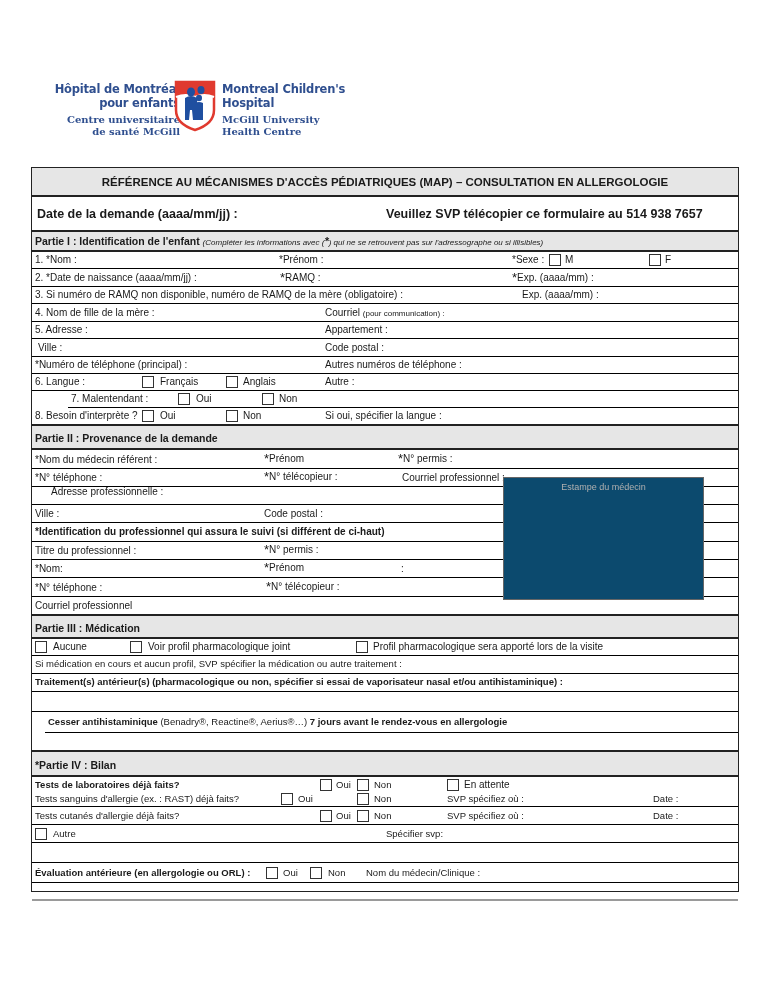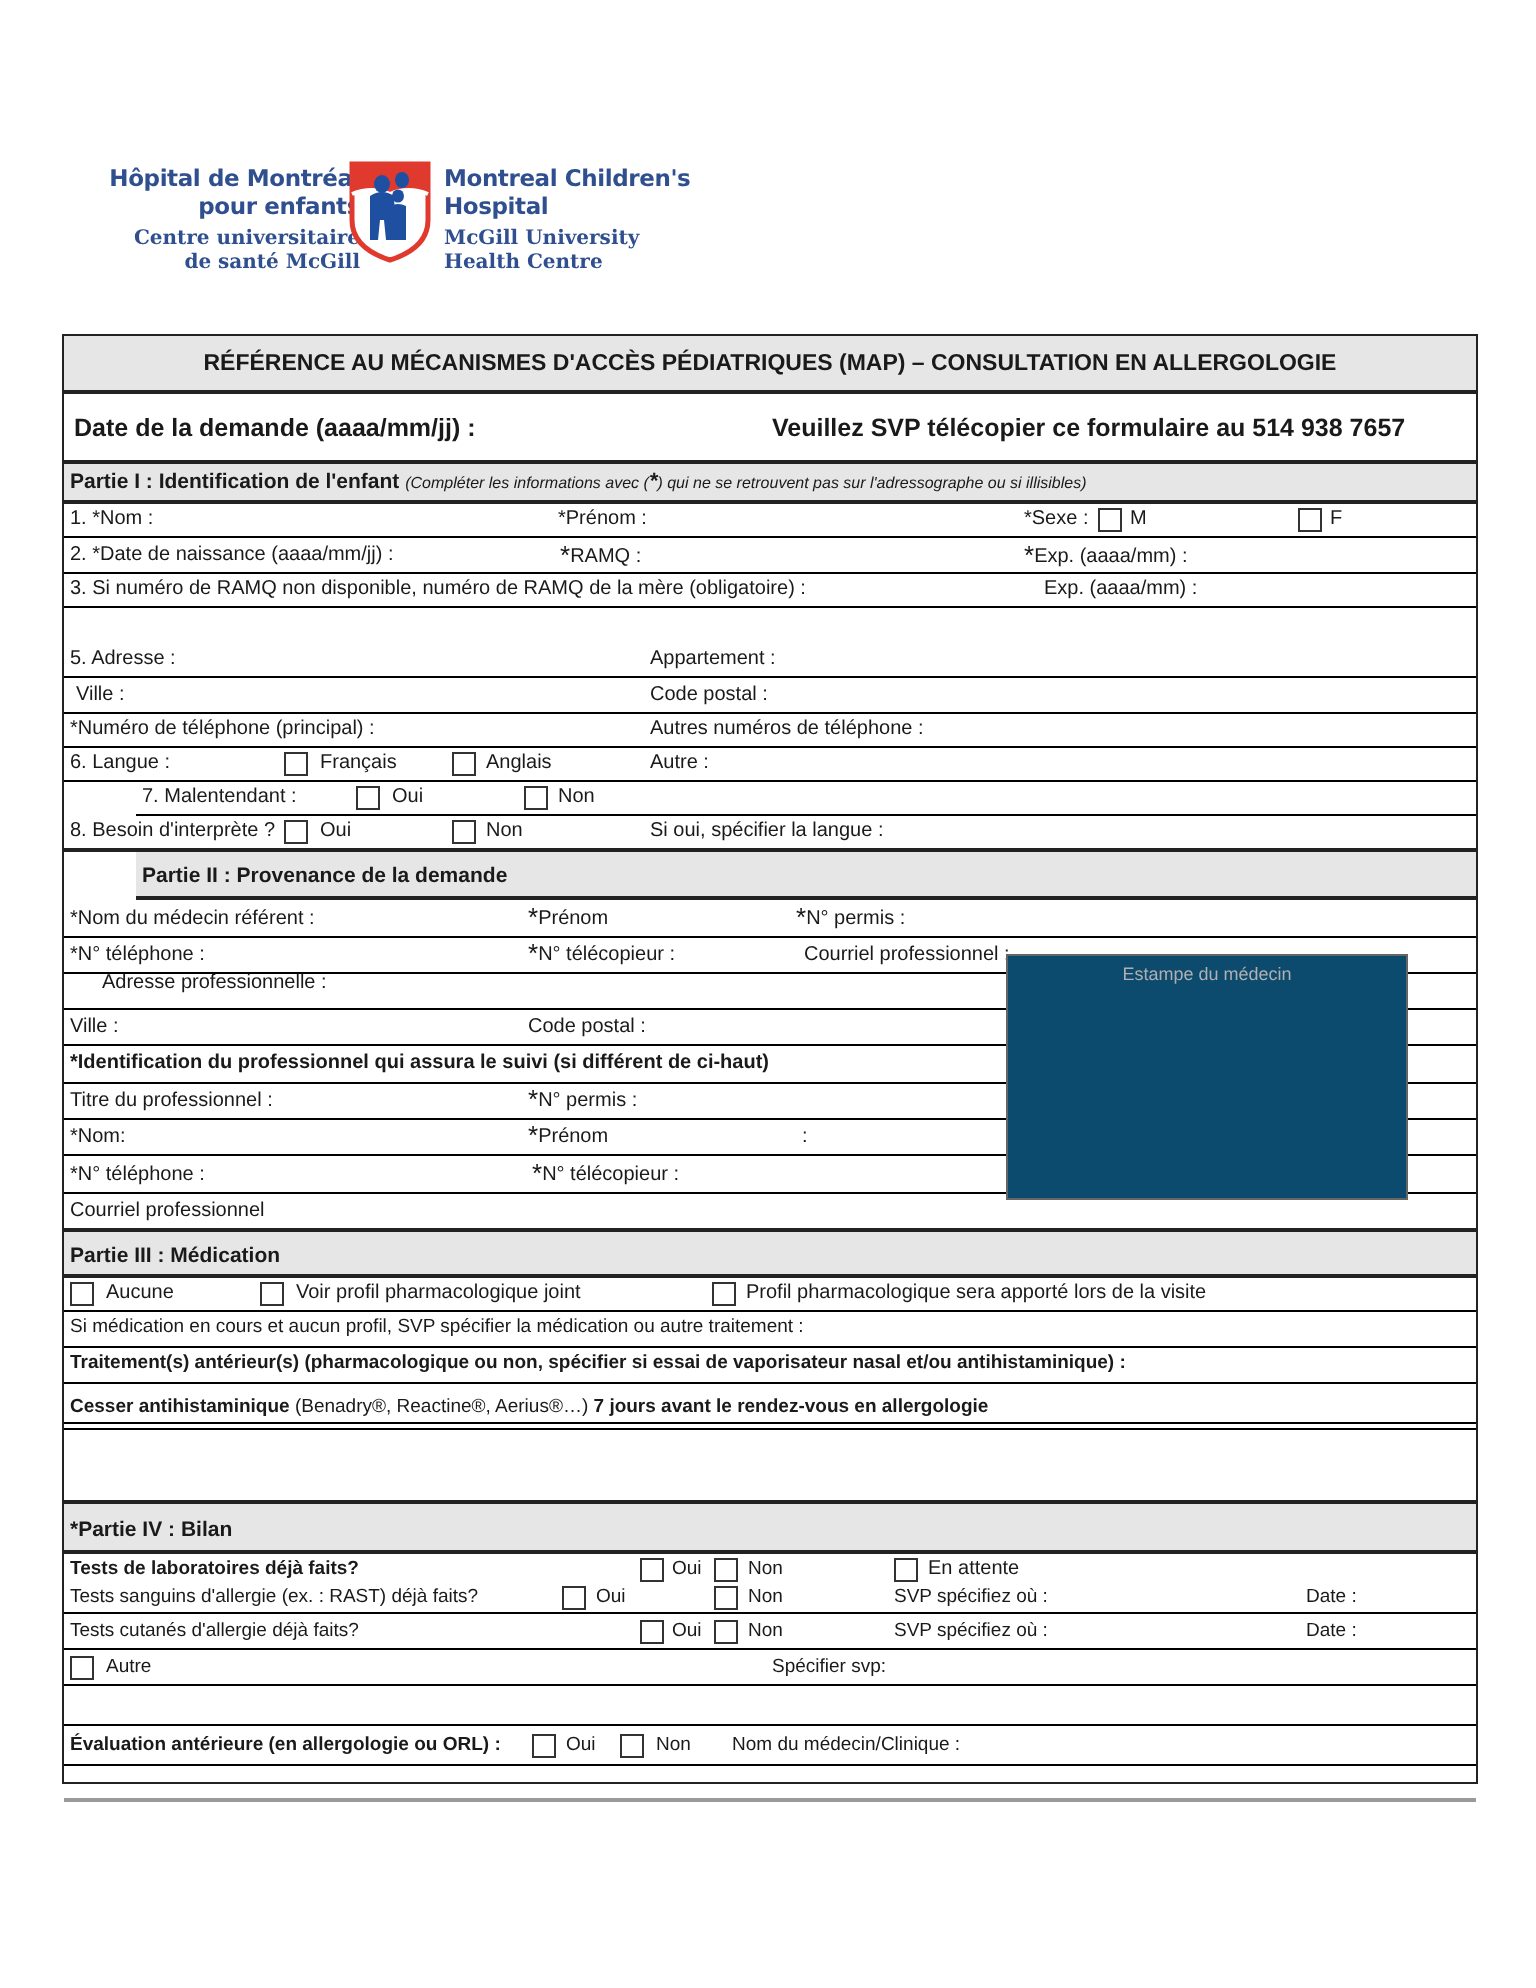--- a/index.html
+++ b/index.html
@@ -81,20 +81,24 @@
   </div>
   <div class="row" style="top:101px;height:18px;">
     <div class="lbl" style="left:3px;top:1px;">2.   *Date de naissance (aaaa/mm/jj) :</div>
     <div class="lbl" style="left:248px;top:1px;"><span class="star">*</span><span>RAMQ :</span></div>
     <div class="lbl" style="left:480px;top:1px;"><span class="star">*</span><span>Exp. (aaaa/mm) :</span></div>
   </div>
   <div class="row" style="top:119px;height:17px;">
     <div class="lbl" style="left:3px;top:0;">3.   Si numéro de RAMQ non disponible, numéro de RAMQ de la mère (obligatoire) :</div>
     <div class="lbl" style="left:490px;top:0;">Exp. (aaaa/mm) :</div>
   </div>
+  <div class="row" style="top:136px;height:18px;">
+    <div class="lbl" style="left:3px;top:1px;">4.   Nom de fille de la mère :</div>
+    <div class="lbl" style="left:293px;top:1px;"><span>Courriel</span> <span style="font-size:8px">(pour communication) :</span></div>
+  </div>
   <div class="row" style="top:154px;height:17px;">
     <div class="lbl" style="left:3px;top:0;">5.   Adresse :</div>
     <div class="lbl" style="left:293px;top:0;">Appartement :</div>
   </div>
   <div class="row" style="top:171px;height:18px;">
     <div class="lbl" style="left:6px;top:1px;">Ville :</div>
     <div class="lbl" style="left:293px;top:1px;">Code postal :</div>
   </div>
   <div class="row" style="top:189px;height:17px;">
     <div class="lbl" style="left:3px;top:0;">*Numéro de téléphone (principal) :</div>
@@ -117,21 +121,21 @@
   </div>
   <div class="row thick" style="top:240px;height:18px;">
     <div class="lbl" style="left:3px;top:0;">8.   Besoin d'interprète ?</div>
     <div class="cb" style="left:110px;top:2px;"></div>
     <div class="lbl" style="left:128px;top:0;">Oui</div>
     <div class="cb" style="left:194px;top:2px;"></div>
     <div class="lbl" style="left:211px;top:0;">Non</div>
     <div class="lbl" style="left:293px;top:0;">Si oui, spécifier la langue :</div>
   </div>
 
-  <div class="row gray thick" style="top:258px;height:24px;margin-left:36px;">
+  <div class="row gray thick" style="top:258px;height:24px;">
     <div class="lbl b" style="left:3px;top:4px;font-size:10.5px;">Partie II : Provenance de la demande</div>
   </div>
   <div class="row" style="top:282px;height:19px;text-align:center;">
     <div class="lbl" style="left:3px;top:2px;">*Nom du médecin référent :</div>
     <div class="lbl" style="left:232px;top:1px;"><span class="star">*</span><span>Prénom</span></div>
     <div class="lbl" style="left:366px;top:1px;"><span class="star">*</span><span>N° permis :</span></div>
   </div>
   <div class="row" style="top:301px;height:18px;">
     <div class="lbl" style="left:3px;top:1px;">*N° téléphone :</div>
     <div class="lbl" style="left:232px;top:0;"><span class="star">*</span><span>N° télécopieur :</span></div>
@@ -178,21 +182,21 @@
     <div class="lbl" style="left:21px;top:0;">Aucune</div>
     <div class="cb" style="left:98px;top:2px;"></div>
     <div class="lbl" style="left:116px;top:0;">Voir profil pharmacologique joint</div>
     <div class="cb" style="left:324px;top:2px;"></div>
     <div class="lbl" style="left:341px;top:0;">Profil pharmacologique sera apporté lors de la visite</div>
   </div>
   <div class="row" style="top:506px;height:18px;">
     <div class="lbl b" style="left:3px;top:0;font-size:9.5px;">Traitement(s) antérieur(s) (pharmacologique ou non, spécifier si essai de vaporisateur nasal et/ou antihistaminique) :</div>
   </div>
   <div class="row" style="top:524px;height:20px;"></div>
-  <div class="row" style="top:526px;height:21px;">
+  <div class="row" style="top:544px;height:21px;margin-left:13px;">
     <div class="lbl" style="left:3px;top:2px;font-size:9.5px;"><span class="b">Cesser antihistaminique</span><span> (Benadry®, Reactine®, Aerius®…) </span><span class="b">7 jours avant le rendez-vous en allergologie</span></div>
   </div>
   <div class="row thick" style="top:565px;height:19px;"></div>
 
   <div class="row gray thick" style="top:584px;height:25px;">
     <div class="lbl b" style="left:3px;top:5px;font-size:10.5px;">*Partie IV : Bilan</div>
   </div>
   <div class="row" style="top:609px;height:30px;">
     <div class="lbl b" style="left:3px;top:0;font-size:9.5px;">Tests de laboratoires déjà faits?</div>
     <div class="cb" style="left:288px;top:2px;"></div>

